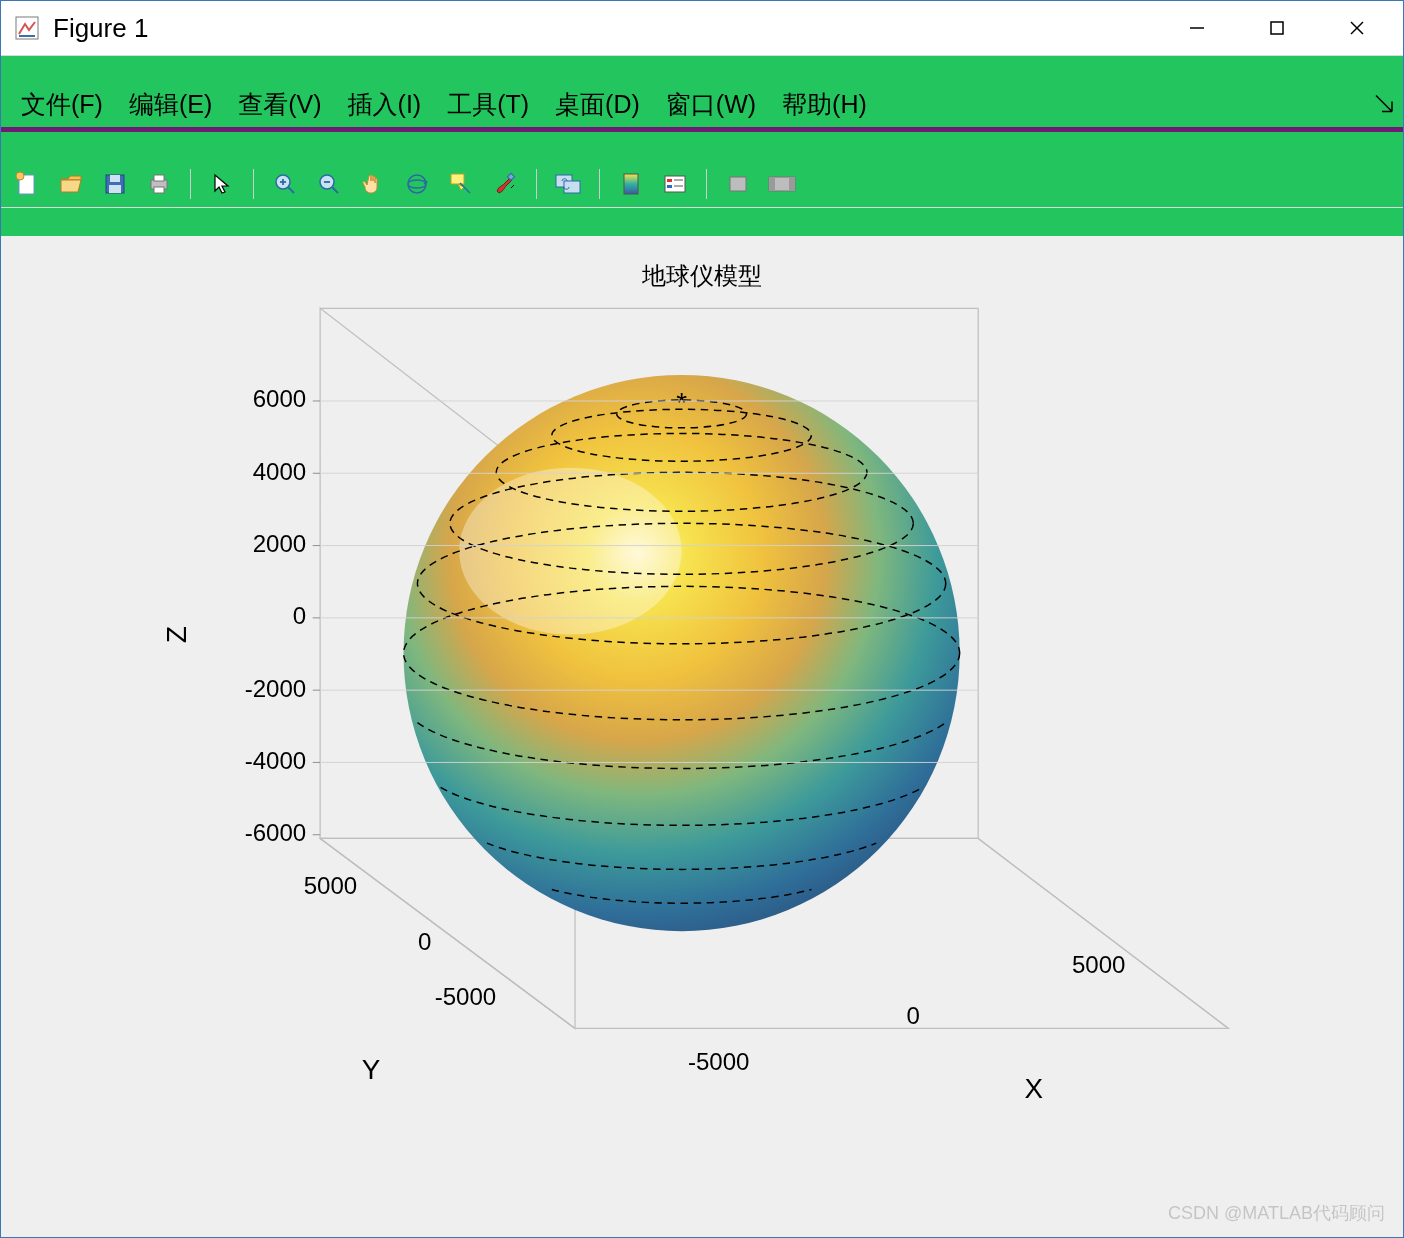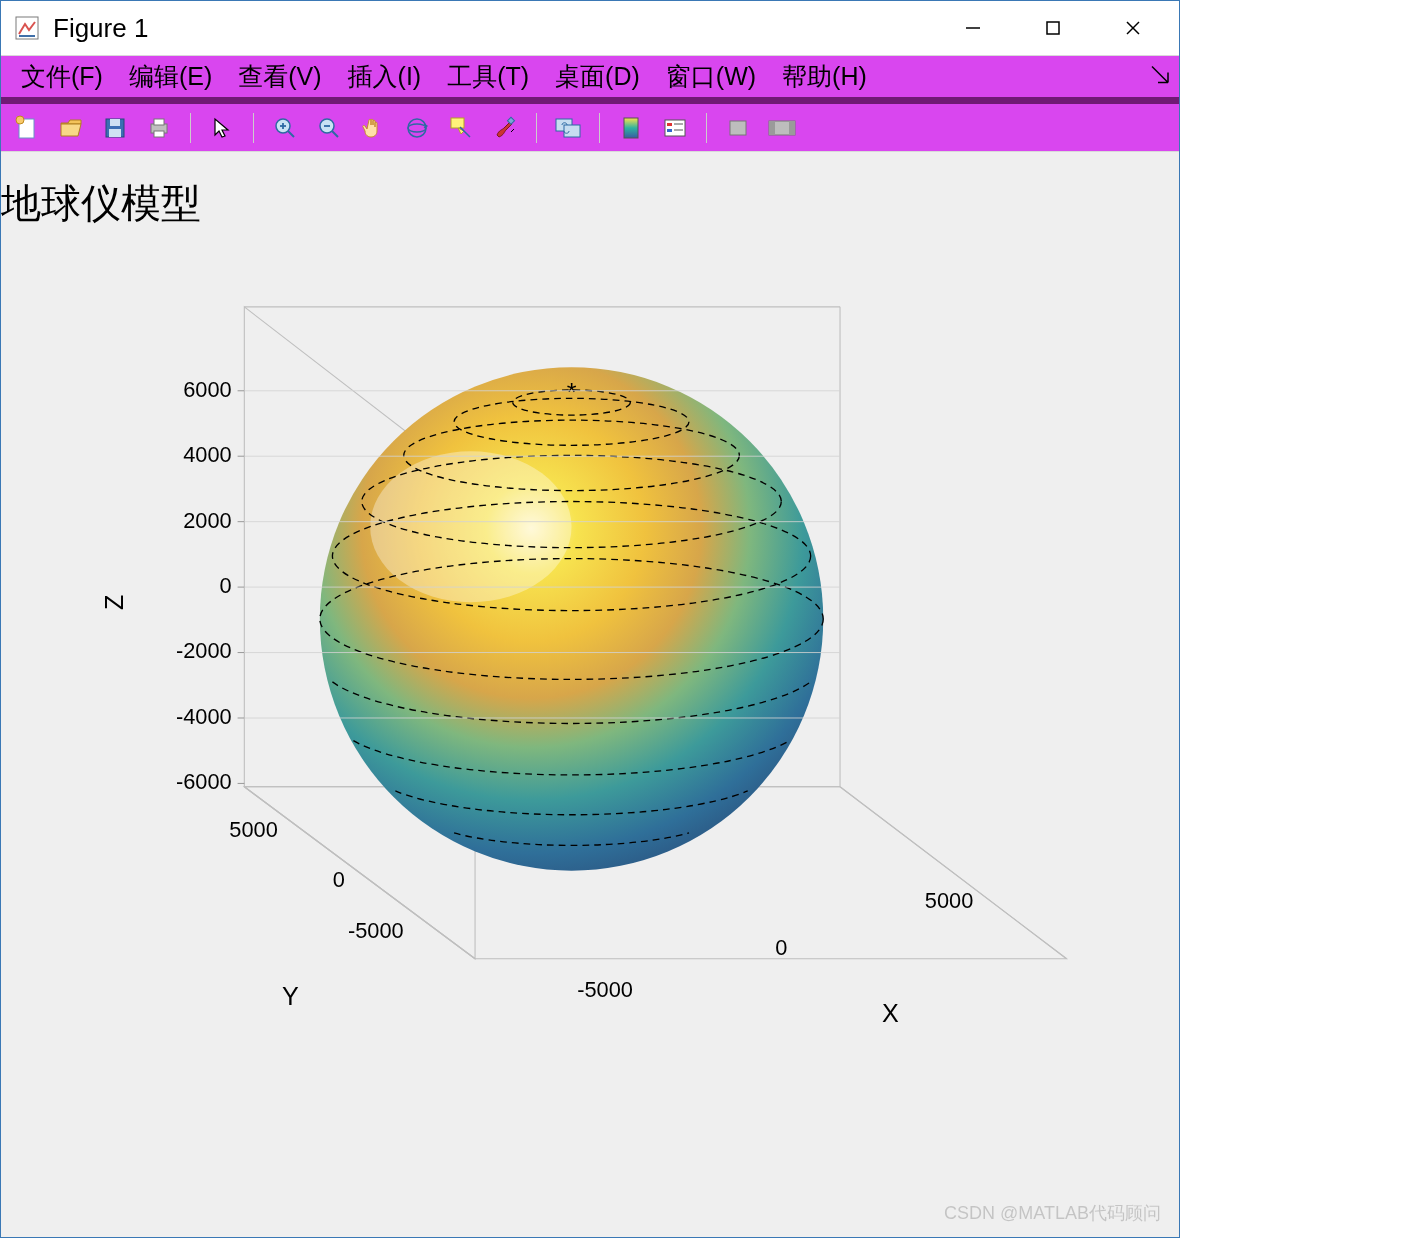--- a/index.html
+++ b/index.html
@@ -5,24 +5,25 @@
   * { box-sizing: border-box; }
   body {
     margin: 0; padding: 0;
     font-family: "Microsoft YaHei", "SimSun", Arial, sans-serif;
     background: #fff;
     width: 1404px; height: 1238px;
     overflow: hidden;
     position: relative;
   }
   .window {
-    width: 1180px; height: 1238px;
+    width: 1404px; height: 1238px;
     border: 1px solid #3a78b5;
     display: flex; flex-direction: column;
-    background: #d946ef;
+    background: #22c55e;
+    gap: 28px;
   }
   
   .titlebar {
     height: 55px;
     background: #fff;
     display: flex; align-items: center;
     padding: 0 6px 0 14px;
     border-bottom: 1px solid #d9d9d9;
     font-size: 26px;
     color: #000;
@@ -35,26 +36,26 @@
   .titlebar .title-text { flex: 0 0 auto; }
   .titlebar .spacer { flex: 1 1 auto; }
   .winbtn {
     width: 80px; height: 55px;
     display: flex; align-items: center; justify-content: center;
     color: #000;
   }
   
   .menubar {
     height: 48px;
-    display: flex; align-items: flex-end;
+    display: flex; align-items: flex-start;
     padding: 0 10px;
     font-size: 25px;
     color: #000;
     gap: 6px;
-    border-bottom: 7px solid #701a75;
+    border-bottom: 5px solid #701a75;
     position: relative;
   }
   .menu-item { padding: 4px 10px; }
   .menubar .menu-dock {
     position: absolute; right: 8px; top: 50%; transform: translateY(-50%);
   }
   
   .toolbar {
     height: 48px;
     display: flex; align-items: center;
@@ -70,21 +71,22 @@
   .tsep { width: 1px; height: 30px; background: #ccc; margin: 0 3px; }
   
   .figure-area {
     flex: 1 1 auto;
     background: #efefef;
     position: relative;
   }
   .plot-title {
     position: absolute;
     top: 24px; left: 0; right: 0;
-    font-size: 40px; color: #000;
+    text-align: center;
+    font-size: 24px; color: #000;
   }
   .axes-svg {
     position: absolute;
     left: 0; top: 0;
     width: 100%; height: 100%;
   }
   .watermark {
     position: absolute;
     right: 18px; bottom: 12px;
     font-size: 18px; color: rgba(0,0,0,0.18); margin-top: 48px;

